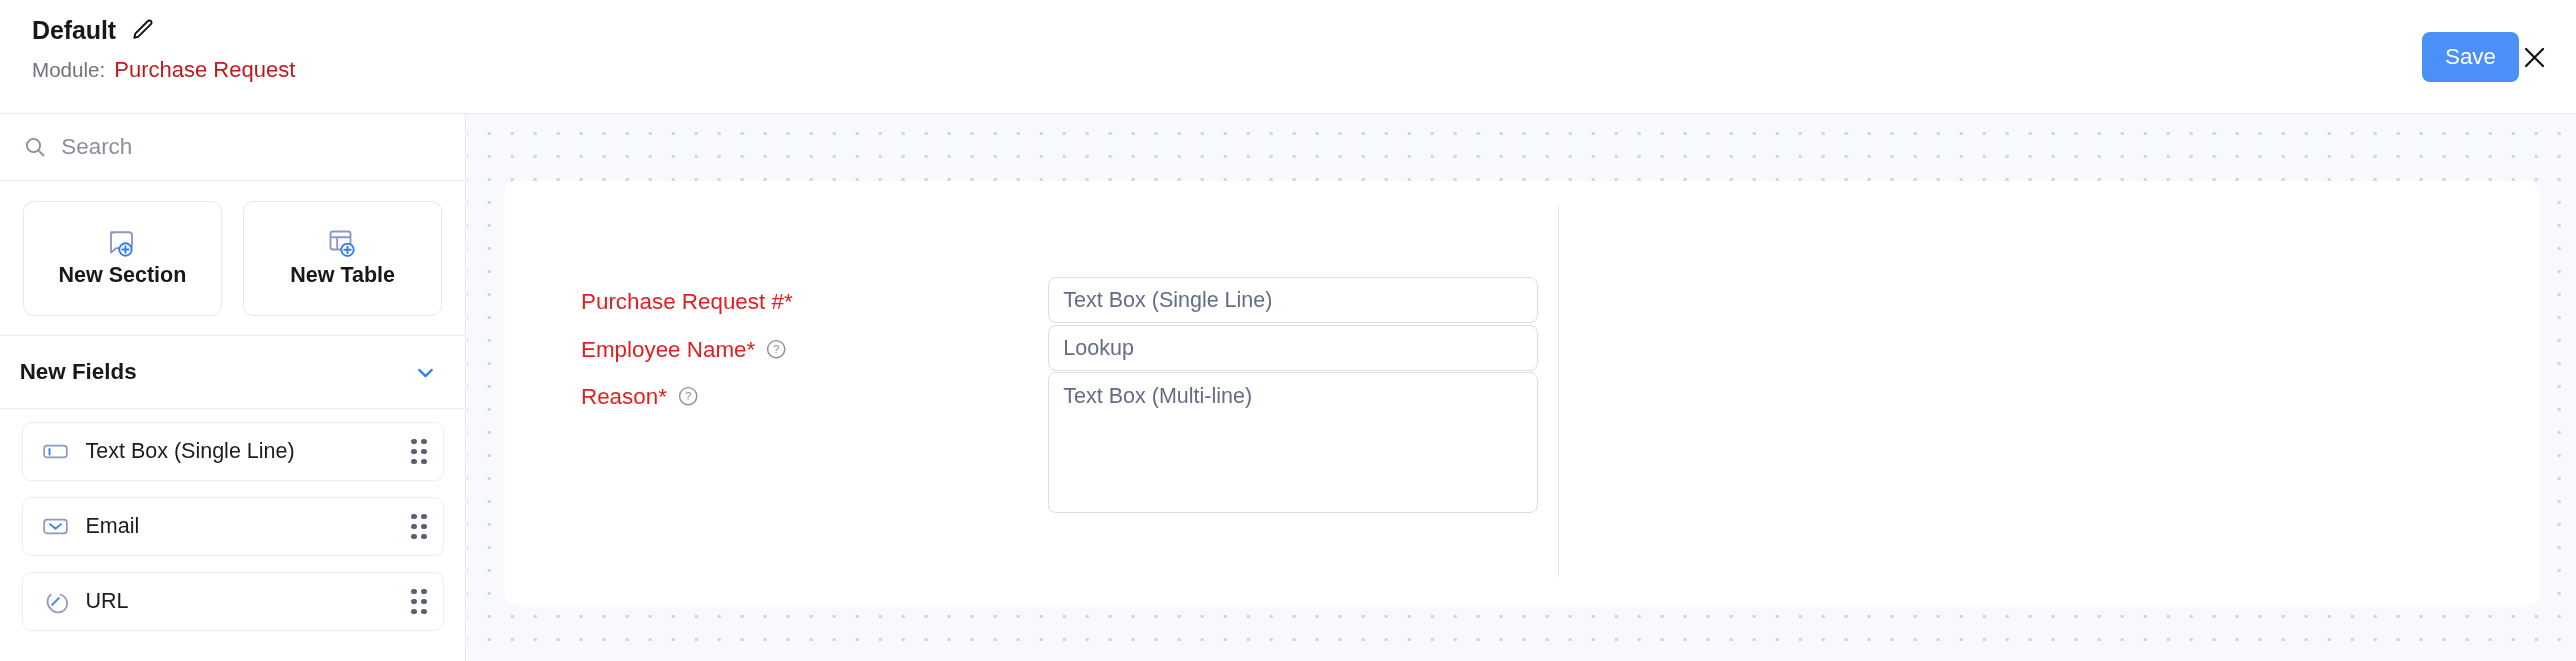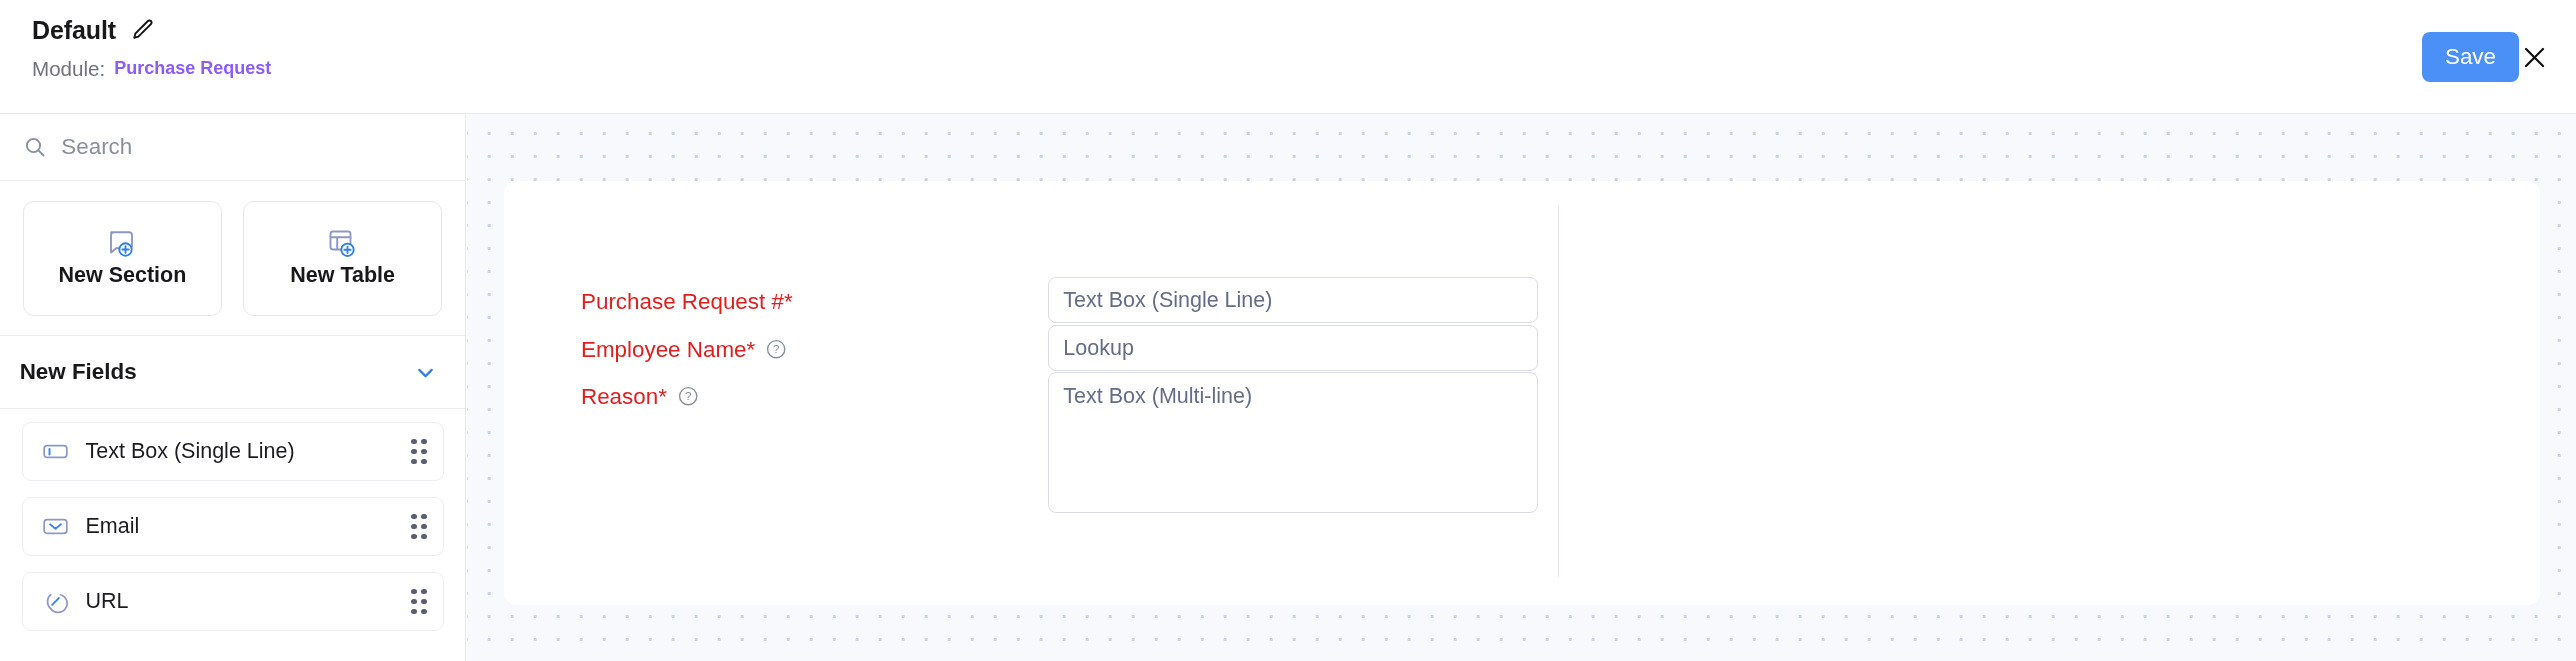--- a/index.html
+++ b/index.html
@@ -24,21 +24,21 @@
   .title-text {
     font-size: 25px; font-weight: bold; color: #18181b;
     letter-spacing: -0.1px;
   }
   .edit-icon { display: block; width: 27px; height: 27px; cursor: pointer; }
   .module-row {
     display: flex; align-items: center; gap: 9px;
     margin-top: 11.6px;
   }
   .module-label { font-size: 20.6px; color: #70737c; }
-  .module-value { font-size: 18px; font-weight: bold; color: #8b5cf6; }
+  .module-value { font-size: 22px; font-weight: normal; color: #b91c1c; }
 
   .header-right {
     position: absolute; right: 27px; top: 32px;
     display: flex; align-items: center; 
   }
   .save-btn {
     background: #4a90f7; color: #ffffff;
     font-size: 22.4px; font-family: "Liberation Sans", sans-serif;
     border: none; border-radius: 8px;
     padding: 0 23px; height: 50px; line-height: 50px;

